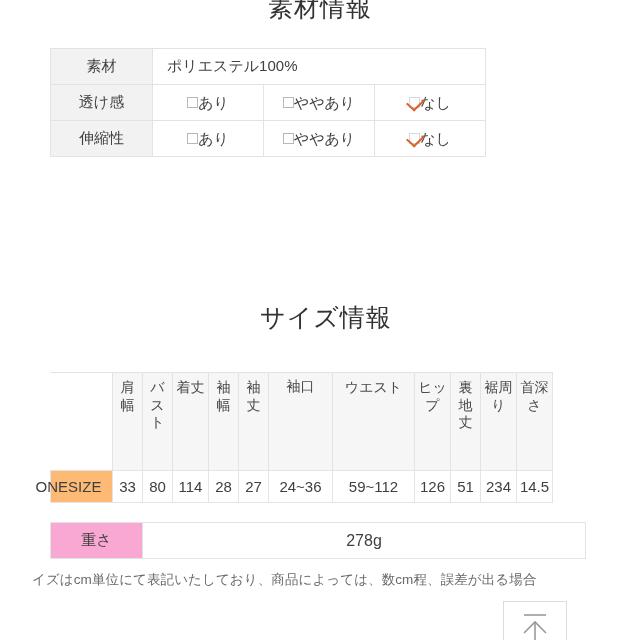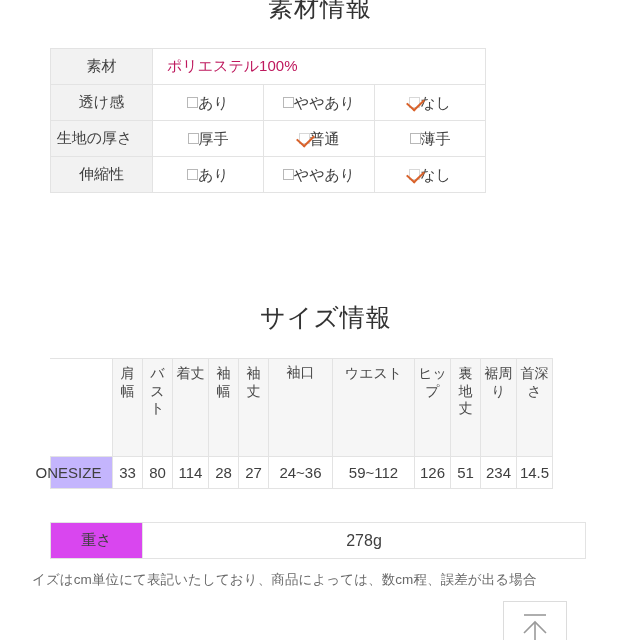--- a/index.html
+++ b/index.html
@@ -83,21 +83,21 @@
     display: inline-block;
     white-space: nowrap;
   }
   
   #material-table .row-label.overflow span {
     margin-left: -14px;
   }
   #material-table .material-value {
     text-align: left;
     padding-left: 14px;
-    color: #be185d;
+    color: #404040;
     font-size: 15px;
   }
   .opt-cell {
     font-size: 15px;
   }
   .opt {
     display: inline-flex;
     align-items: center;
     line-height: 1;
   }
@@ -123,21 +123,21 @@
     border-right: 2px solid #d9622b;
     border-bottom: 2px solid #d9622b;
     transform: rotate(42deg) skewX(-4deg);
   }
   .opt-text { color: #3f3f3f; }
 
   
   #size-table {
     position: absolute;
     left: 50px;
-    top: 358px;
+    top: 372px;
     table-layout: fixed;
     font-size: 14px;
   }
   #size-table th {
     background: #f6f6f6;
     color: #4a4a4a;
     font-size: 14px;
     line-height: 1.25;
     height: 98px;
     padding: 6px 2px 0 2px;
@@ -149,21 +149,21 @@
     background: #ffffff;
     border-left-color: #ffffff;
   }
   #size-table td {
     height: 32px;
     padding: 0 2px;
     font-size: 15px;
     color: #3f3f3f;
   }
   #size-table td.size-name {
-    background: #c4b5fd;
+    background: #fdba74;
     font-size: 15px;
     overflow: visible;
   }
   #size-table td.size-name span {
     display: inline-block;
     white-space: nowrap;
     margin-left: -26px;
   }
   
   .c-name  { width: 62px; }
@@ -180,21 +180,21 @@
     width: 536px;
     table-layout: fixed;
   }
   #weight-table td {
     height: 36px;
     padding: 0;
     font-size: 16px;
   }
   #weight-table .row-label {
     width: 92px;
-    background: #d946ef;
+    background: #f9a8d4;
     font-size: 15px;
   }
 
   
   #disclaimer {
     position: absolute;
     left: 42px;
     top: 568px;
     width: 562px;
     font-size: 13.5px;
@@ -255,43 +255,20 @@
           </span>
         </td>
         <td class="opt-cell">
           <span class="opt">
             <span class="box checked"></span>
             <span class="opt-text">なし</span>
           </span>
         </td>
       </tr>
 
-      <tr>
-        <td class="row-label overflow">
-          <span>生地の厚さ</span>
-        </td>
-        <td class="opt-cell">
-          <span class="opt">
-            <span class="box"></span>
-            <span class="opt-text">厚手</span>
-          </span>
-        </td>
-        <td class="opt-cell">
-          <span class="opt">
-            <span class="box checked"></span>
-            <span class="opt-text">普通</span>
-          </span>
-        </td>
-        <td class="opt-cell">
-          <span class="opt">
-            <span class="box"></span>
-            <span class="opt-text">薄手</span>
-          </span>
-        </td>
-      </tr>
 
 
       <tr>
         <td class="row-label">
           <span>伸縮性</span>
         </td>
         <td class="opt-cell">
           <span class="opt">
             <span class="box"></span>
             <span class="opt-text">あり</span>

